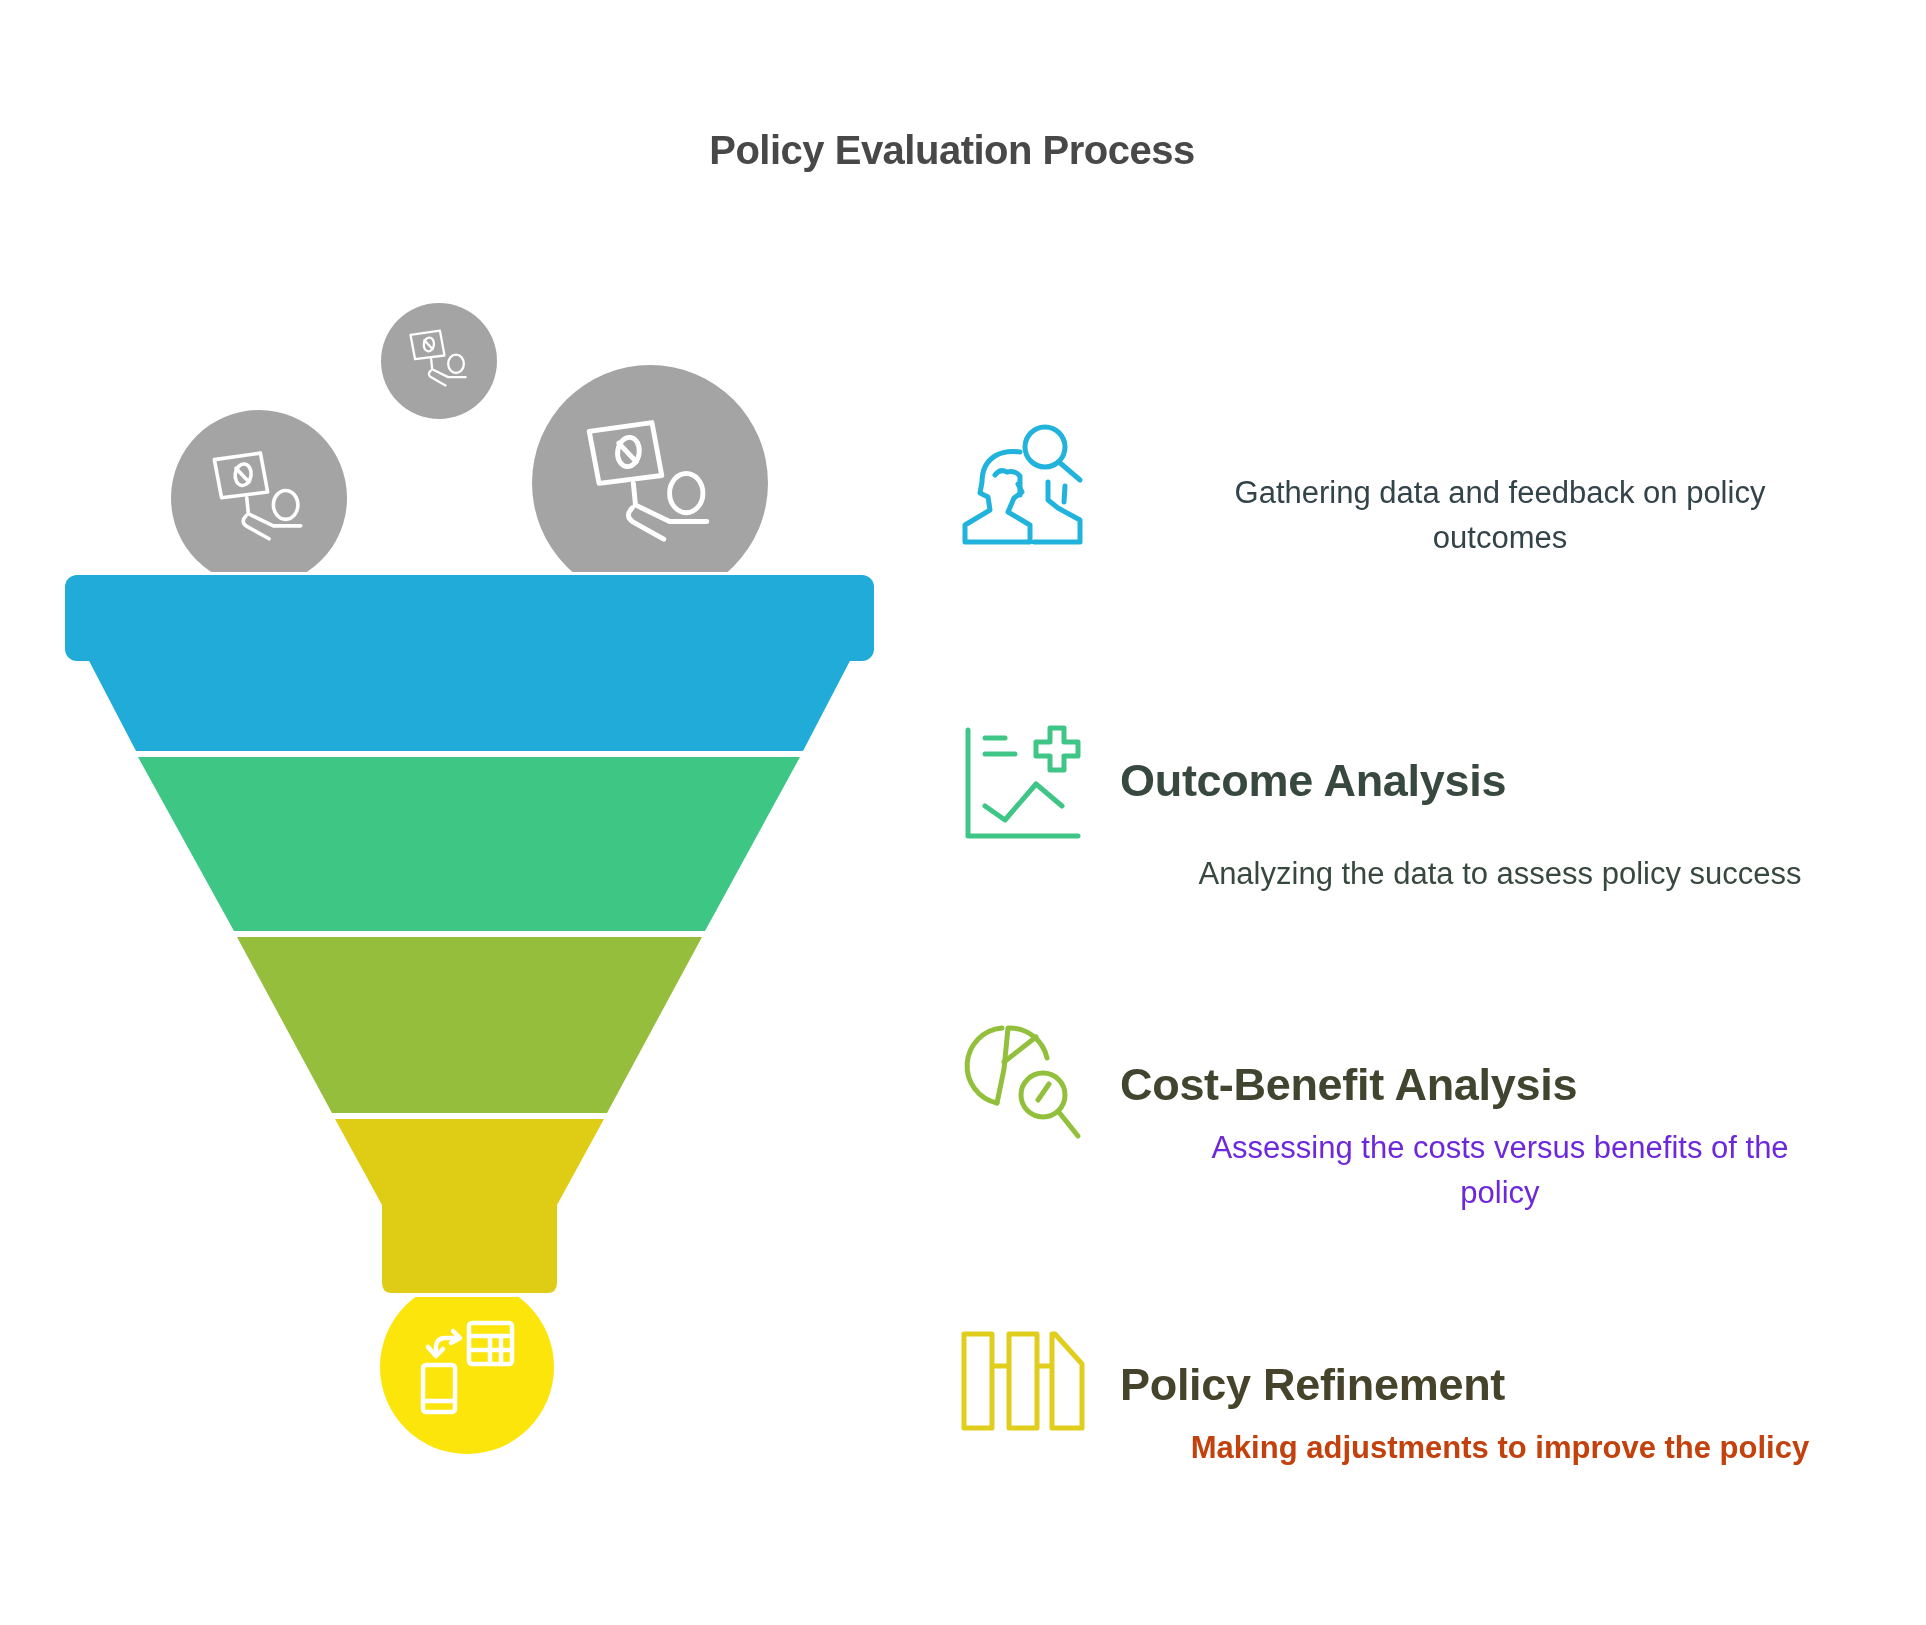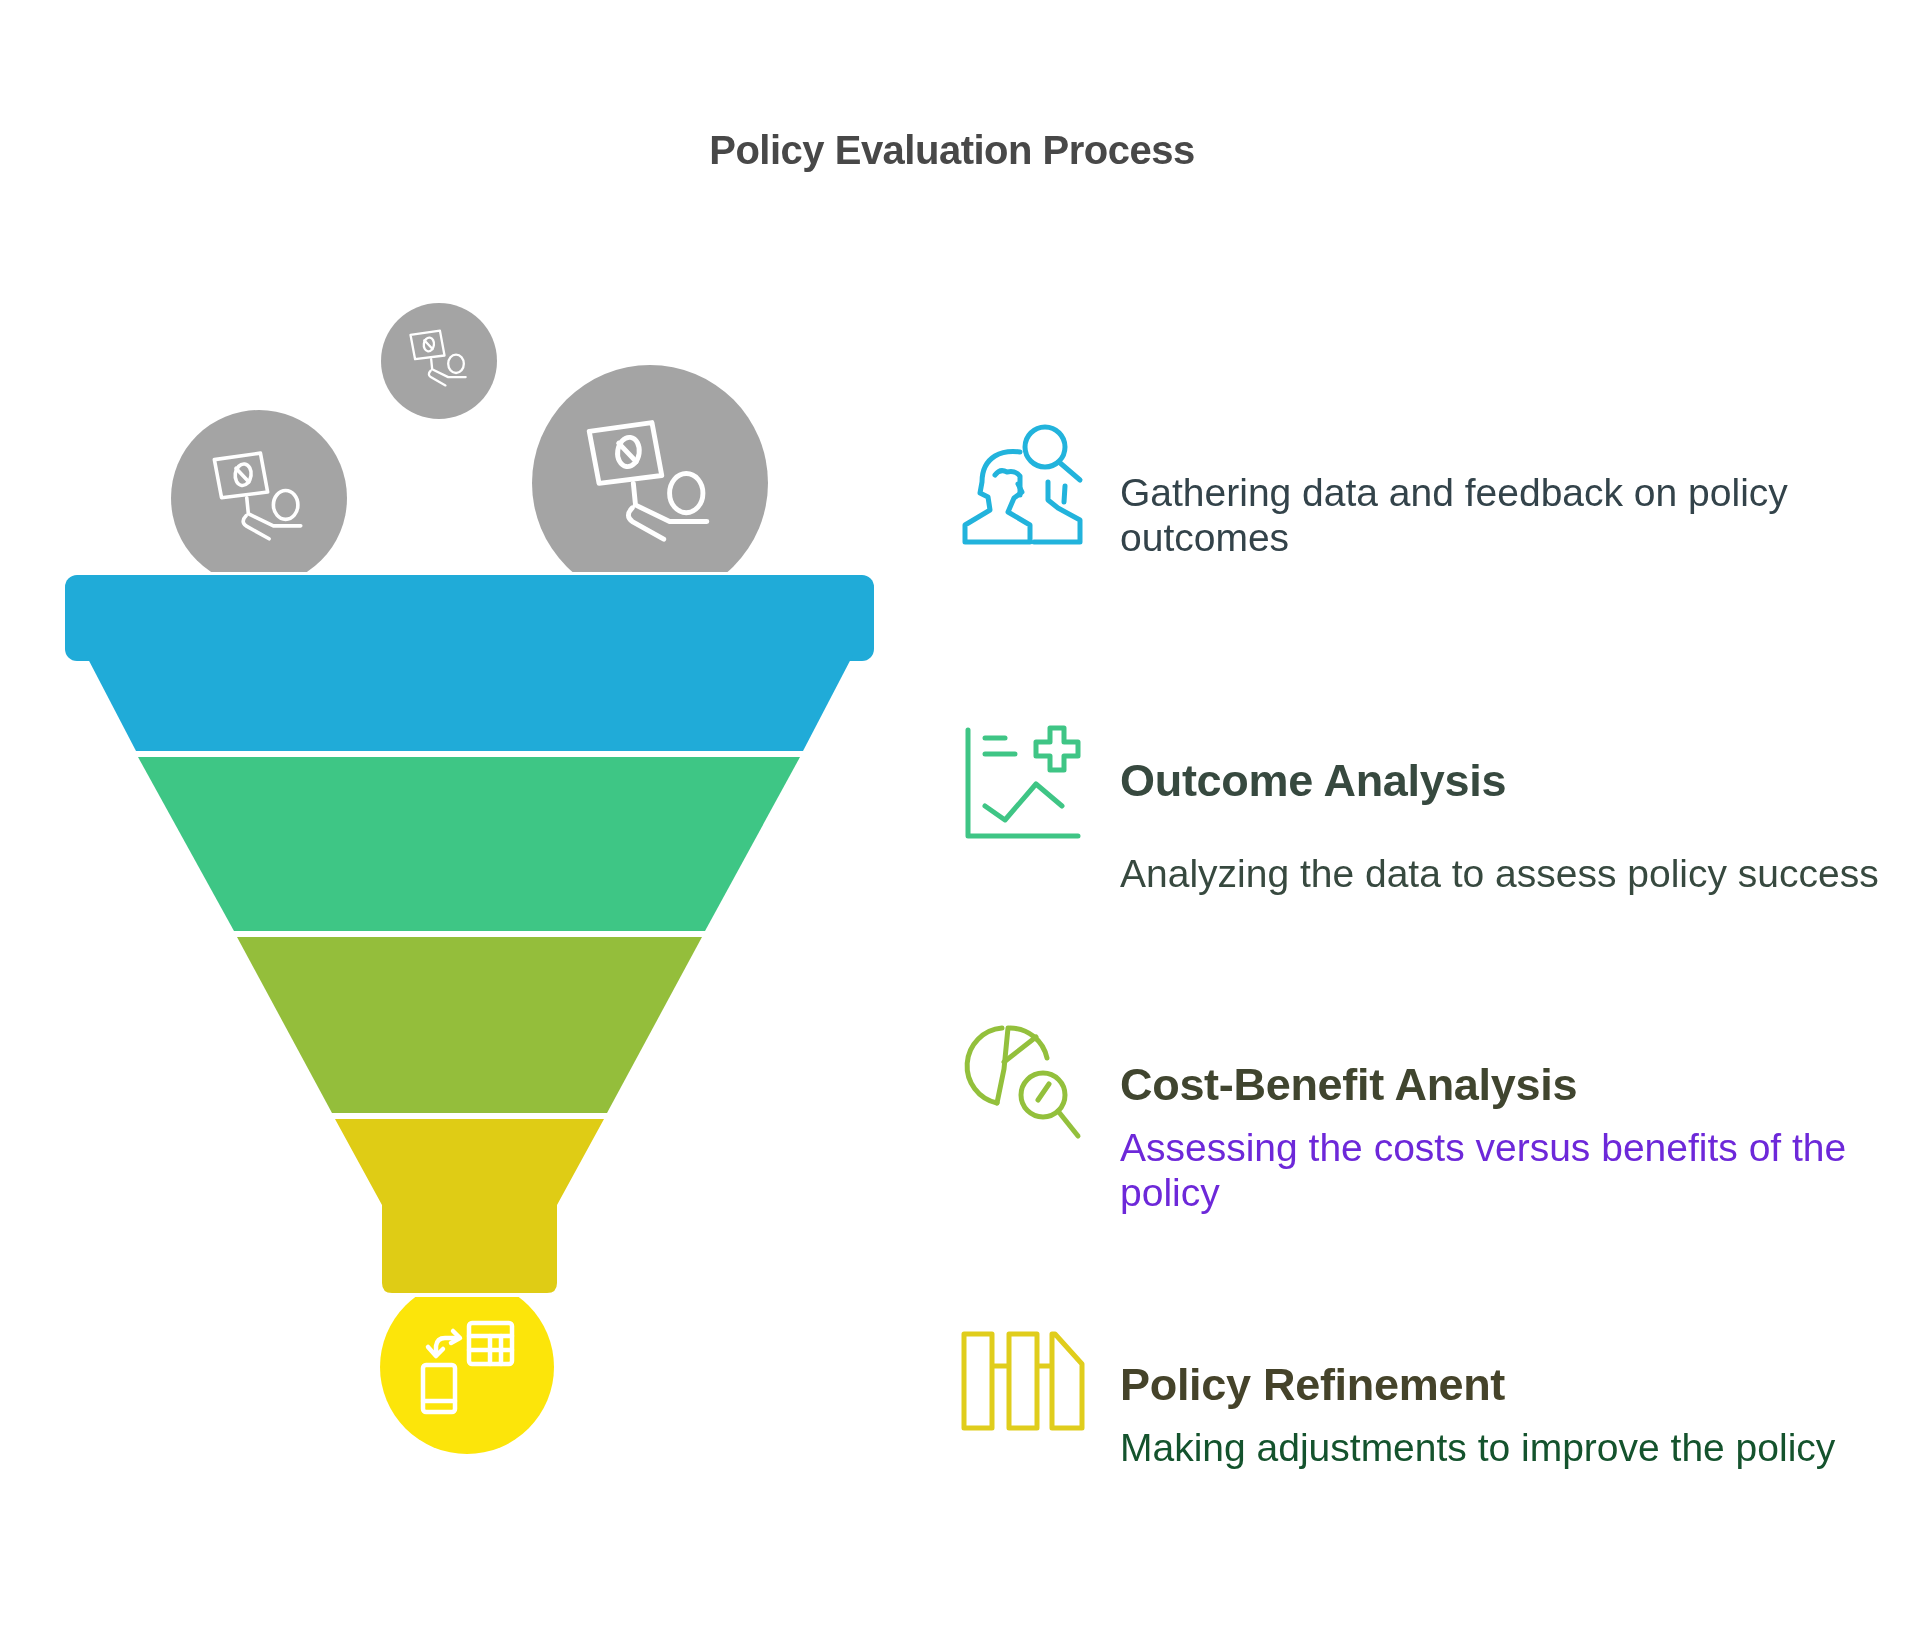--- a/index.html
+++ b/index.html
@@ -3,21 +3,21 @@
 <meta charset="utf-8">
 <style>
   html, body { margin:0; padding:0; background:#ffffff; }
   body { width:1926px; height:1625px; position:relative; overflow:hidden;
          font-family:"Liberation Sans", "DejaVu Sans", sans-serif; }
   .title { position:absolute; left:0; width:1904px; top:128px; text-align:center;
            font-size:40px; font-weight:bold; color:#484848; letter-spacing:-0.5px; }
   svg.art { position:absolute; left:0; top:0; }
   .step { position:absolute; left:1120px; width:760px; }
   .step-heading { font-size:45px; font-weight:bold; line-height:52px; letter-spacing:-0.3px; white-space:nowrap; }
-  .step-desc { font-size:39px; line-height:45px; margin-top:14px; }
+  .step-desc { font-size:31px; line-height:45px; margin-top:14px;text-align:center; }
   .icon { position:absolute; }
 </style>
 </head>
 <body>
 
 <div class="title">Policy Evaluation Process</div>
 
 <svg class="art" width="960" height="1625" viewBox="0 0 960 1625">
   <defs>
     <clipPath id="clipAbove">
@@ -143,16 +143,16 @@
   <g fill="none" stroke="#e0cd1c" stroke-width="5" stroke-linejoin="round">
     <rect x="4" y="4" width="28" height="94"></rect>
     <rect x="49" y="4" width="28" height="94"></rect>
     <path d="M92,4 L95,4 L122,34 L122,98 L92,98 Z"></path>
     <line x1="32" y1="36" x2="49" y2="36"></line>
     <line x1="77" y1="36" x2="92" y2="36"></line>
   </g>
 </svg>
 <div class="step" style="top:1359px;">
   <div class="step-heading" style="color:#45432a;">Policy Refinement</div>
-  <div class="step-desc" style="color:#14532d;">
+  <div class="step-desc" style="color:#c2410c;font-weight:bold;">
     <div>Making adjustments to improve the policy</div>
   </div>
 </div>
 
 </body></html>

